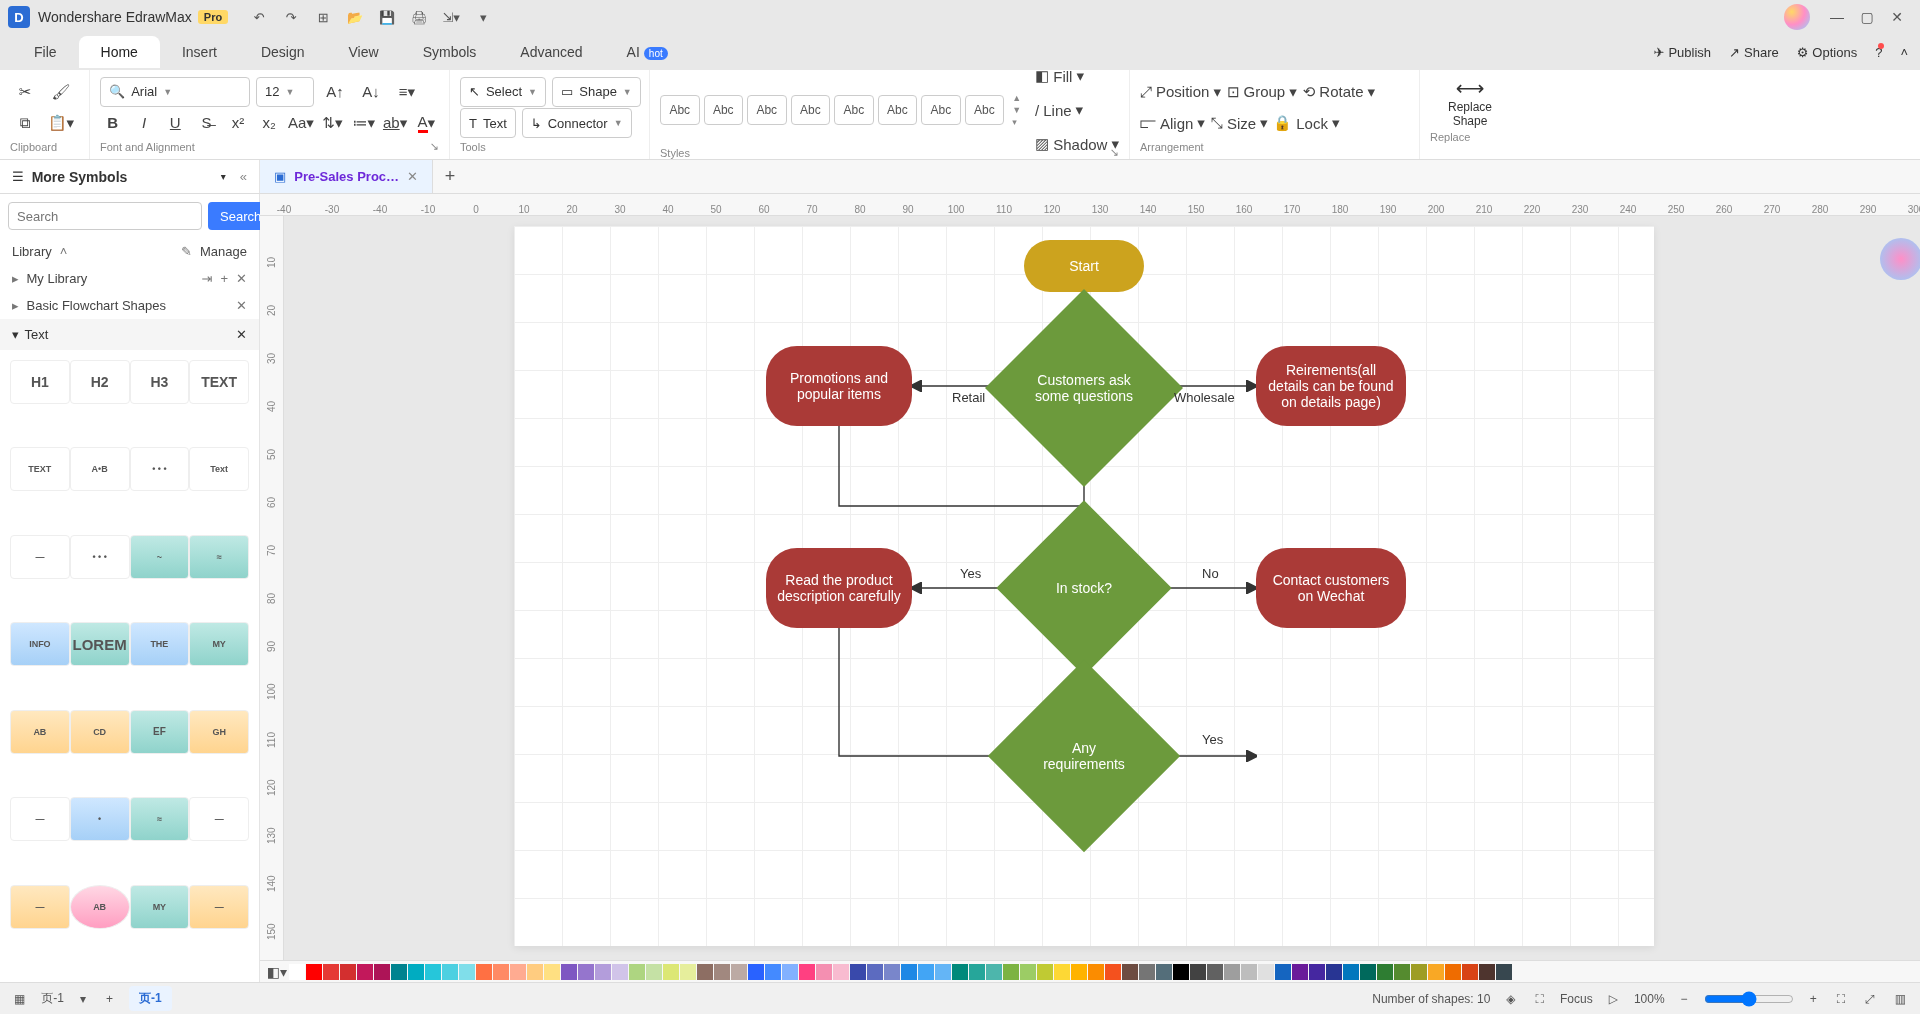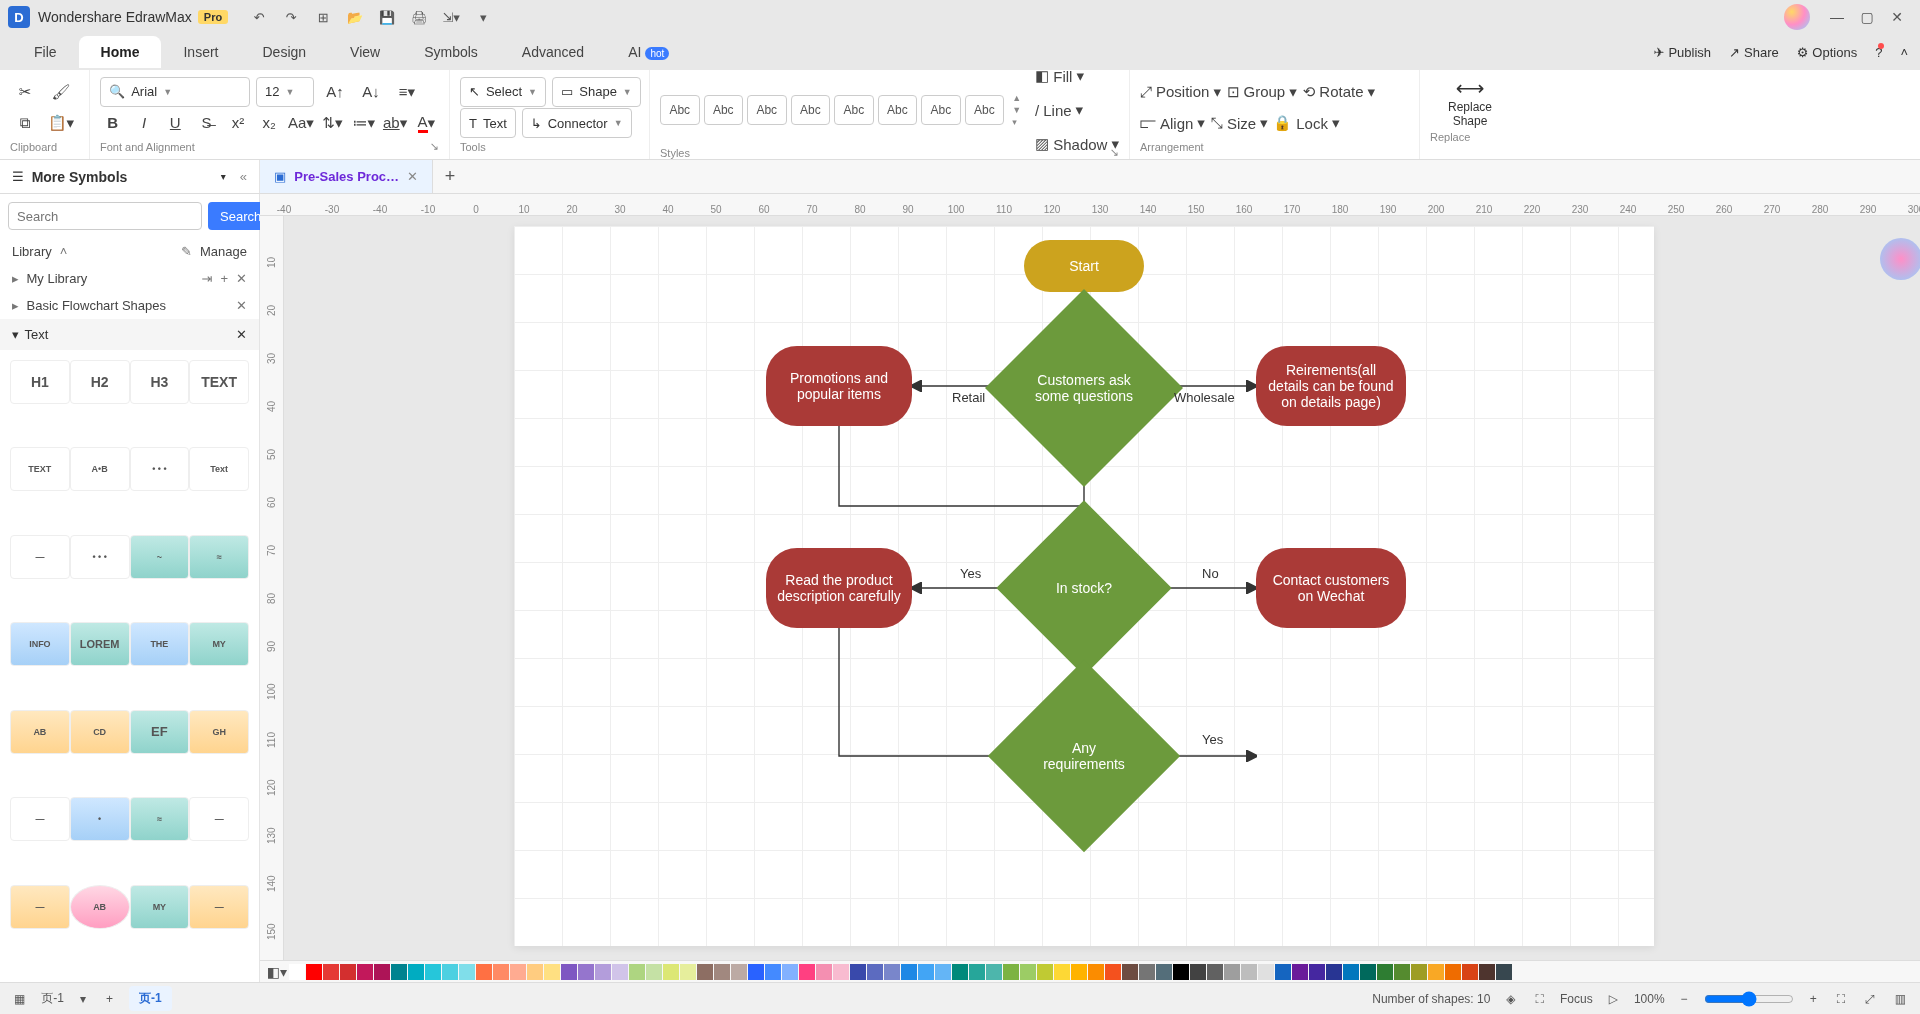--- a/index.html
+++ b/index.html
@@ -12,21 +12,21 @@
 .titlebar .pro-badge { background: #ffd866; color: #333; font-size: 11px; padding: 1px 6px; border-radius: 3px; margin-left: 6px; font-weight: 600; }
 .titlebar .tb-icons { display: flex; gap: 14px; margin-left: 22px; }
 .titlebar .tb-icon { width: 18px; height: 18px; display: flex; align-items: center; justify-content: center; cursor: pointer; color: #555; }
 .titlebar .spacer { flex: 1; }
 .titlebar .avatar { width: 26px; height: 26px; border-radius: 50%; background: radial-gradient(circle at 30% 30%, #ffd866, #ff8fc7, #8fd3ff); margin-right: 12px; }
 .titlebar .win-ctrl { width: 30px; text-align: center; cursor: pointer; font-size: 14px; color: #555; }
 
 
 .menubar { height: 36px; display: flex; align-items: center; padding: 0 12px; background: #e8e8e8; }
 .menubar .mitem { padding: 8px 22px; font-size: 14px; cursor: pointer; color: #444; position: relative; }
-.menubar .mitem.active { background: #fff; border-radius: 8px 8px 0 0; color: #222; font-weight: 700; }
+.menubar .mitem.active { background: #fff; border-radius: 8px 8px 0 0; color: #222; font-weight: 400; }
 .menubar .hot { background: #3a7bff; color: #fff; font-size: 10px; padding: 1px 5px; border-radius: 8px; margin-left: 4px; vertical-align: middle; }
 .menubar .right { margin-left: auto; display: flex; gap: 18px; align-items: center; }
 .menubar .right .link { display: flex; align-items: center; gap: 4px; cursor: pointer; font-size: 13px; }
 
 
 .ribbon { height: 90px; background: #fff; display: flex; border-bottom: 1px solid #ddd; }
 .rgroup { display: flex; flex-direction: column; padding: 6px 10px; border-right: 1px solid #eee; }
 .rgroup .rrow { display: flex; align-items: center; gap: 6px; height: 34px; }
 .rgroup .rlabel { text-align: center; font-size: 11px; color: #888; margin-top: 2px; display: flex; justify-content: space-between; align-items: center; }
 .rbtn { width: 30px; height: 30px; display: flex; align-items: center; justify-content: center; cursor: pointer; border-radius: 4px; color: #444; font-size: 15px; }
@@ -320,26 +320,26 @@
         <div class="shape-cell">TEXT</div>
         <div class="shape-cell " style="font-size: 9px;">TEXT</div>
         <div class="shape-cell " style="font-size: 9px;">A•B</div>
         <div class="shape-cell " style="font-size: 9px;">• • •</div>
         <div class="shape-cell " style="font-size: 9px;">Text</div>
         <div class="shape-cell " style="font-size: 9px;">—</div>
         <div class="shape-cell " style="font-size: 9px;">• • •</div>
         <div class="shape-cell teal" style="font-size: 9px;">~</div>
         <div class="shape-cell teal" style="font-size: 9px;">≈</div>
         <div class="shape-cell blue" style="font-size: 9px;">INFO</div>
-        <div class="shape-cell teal" style="font-size: 11px;">LOREM</div>
+        <div class="shape-cell teal" style="font-size: 15px;">LOREM</div>
         <div class="shape-cell blue" style="font-size: 9px;">THE</div>
         <div class="shape-cell teal" style="font-size: 9px;">MY</div>
         <div class="shape-cell amber" style="font-size: 9px;">AB</div>
         <div class="shape-cell amber" style="font-size: 9px;">CD</div>
-        <div class="shape-cell teal" style="font-size: 13px;">EF</div>
+        <div class="shape-cell teal" style="font-size: 10px;">EF</div>
         <div class="shape-cell amber" style="font-size: 9px;">GH</div>
         <div class="shape-cell " style="font-size: 9px;">—</div>
         <div class="shape-cell blue" style="font-size: 9px;">•</div>
         <div class="shape-cell teal" style="font-size: 9px;">≈</div>
         <div class="shape-cell " style="font-size: 9px;">—</div>
         <div class="shape-cell amber" style="font-size: 9px;">—</div>
         <div class="shape-cell pink" style="font-size: 9px;">AB</div>
         <div class="shape-cell teal" style="font-size: 9px;">MY</div>
         <div class="shape-cell amber" style="font-size: 9px;">—</div>
       </div>

